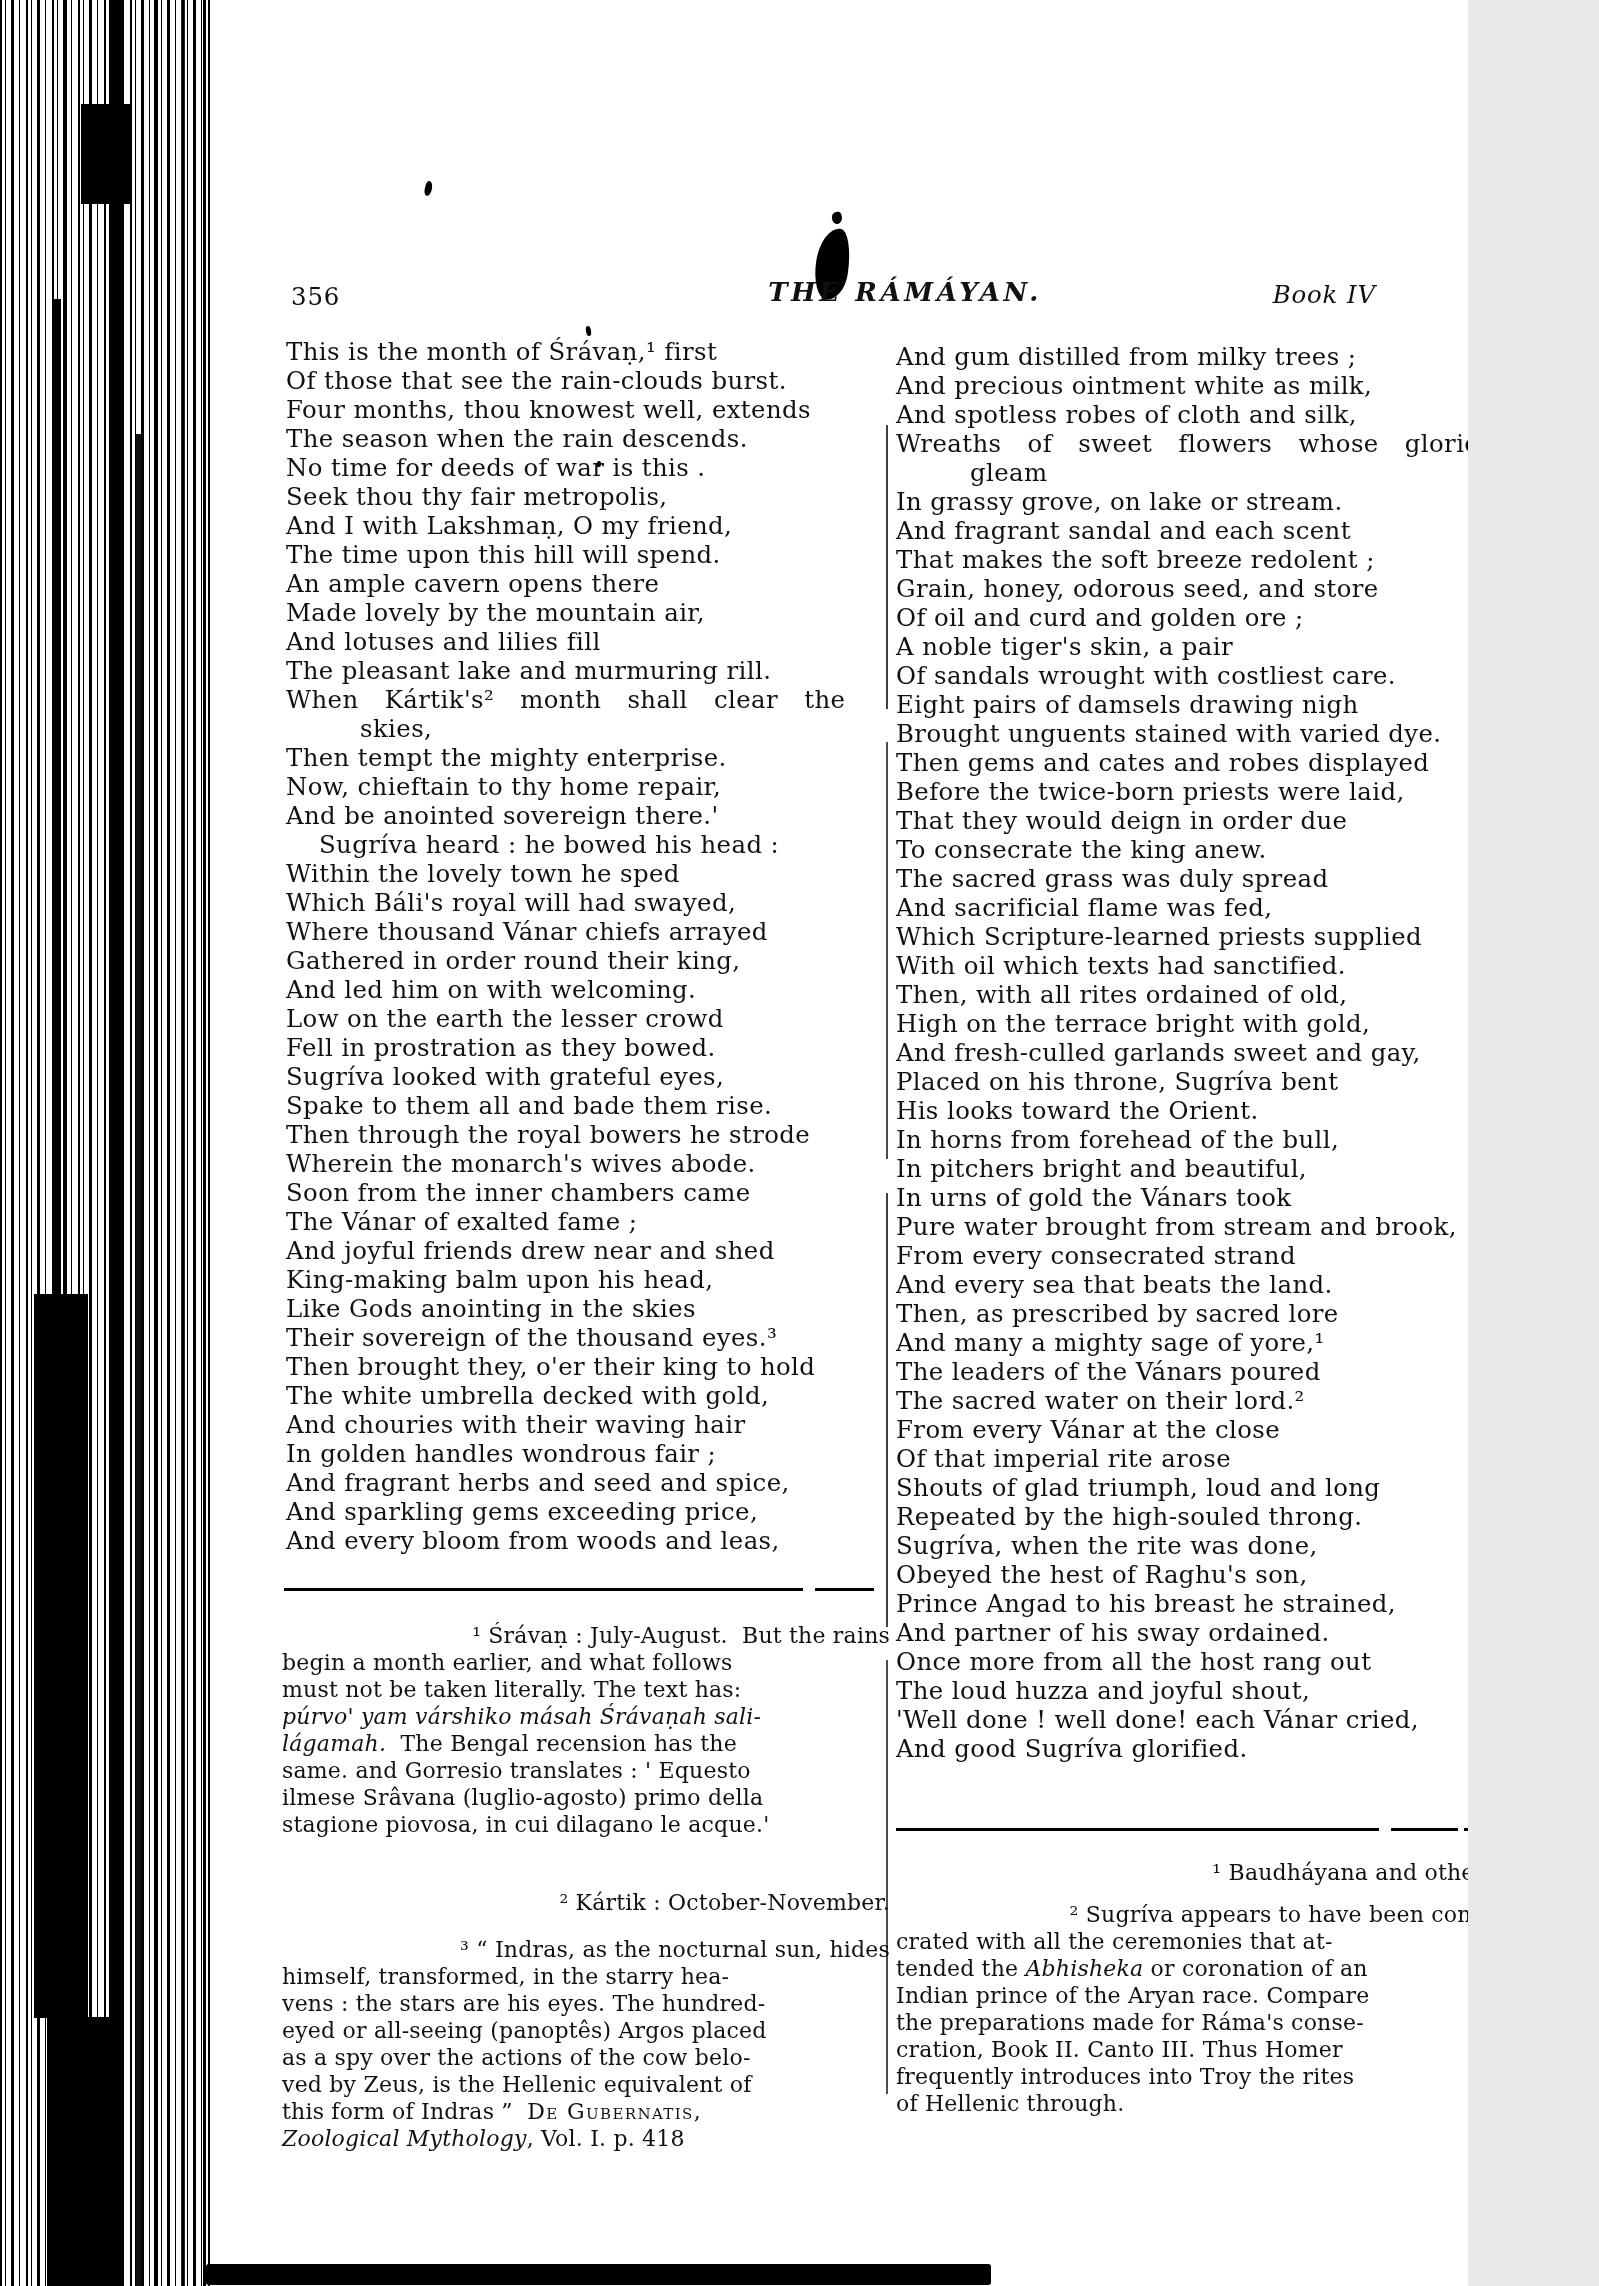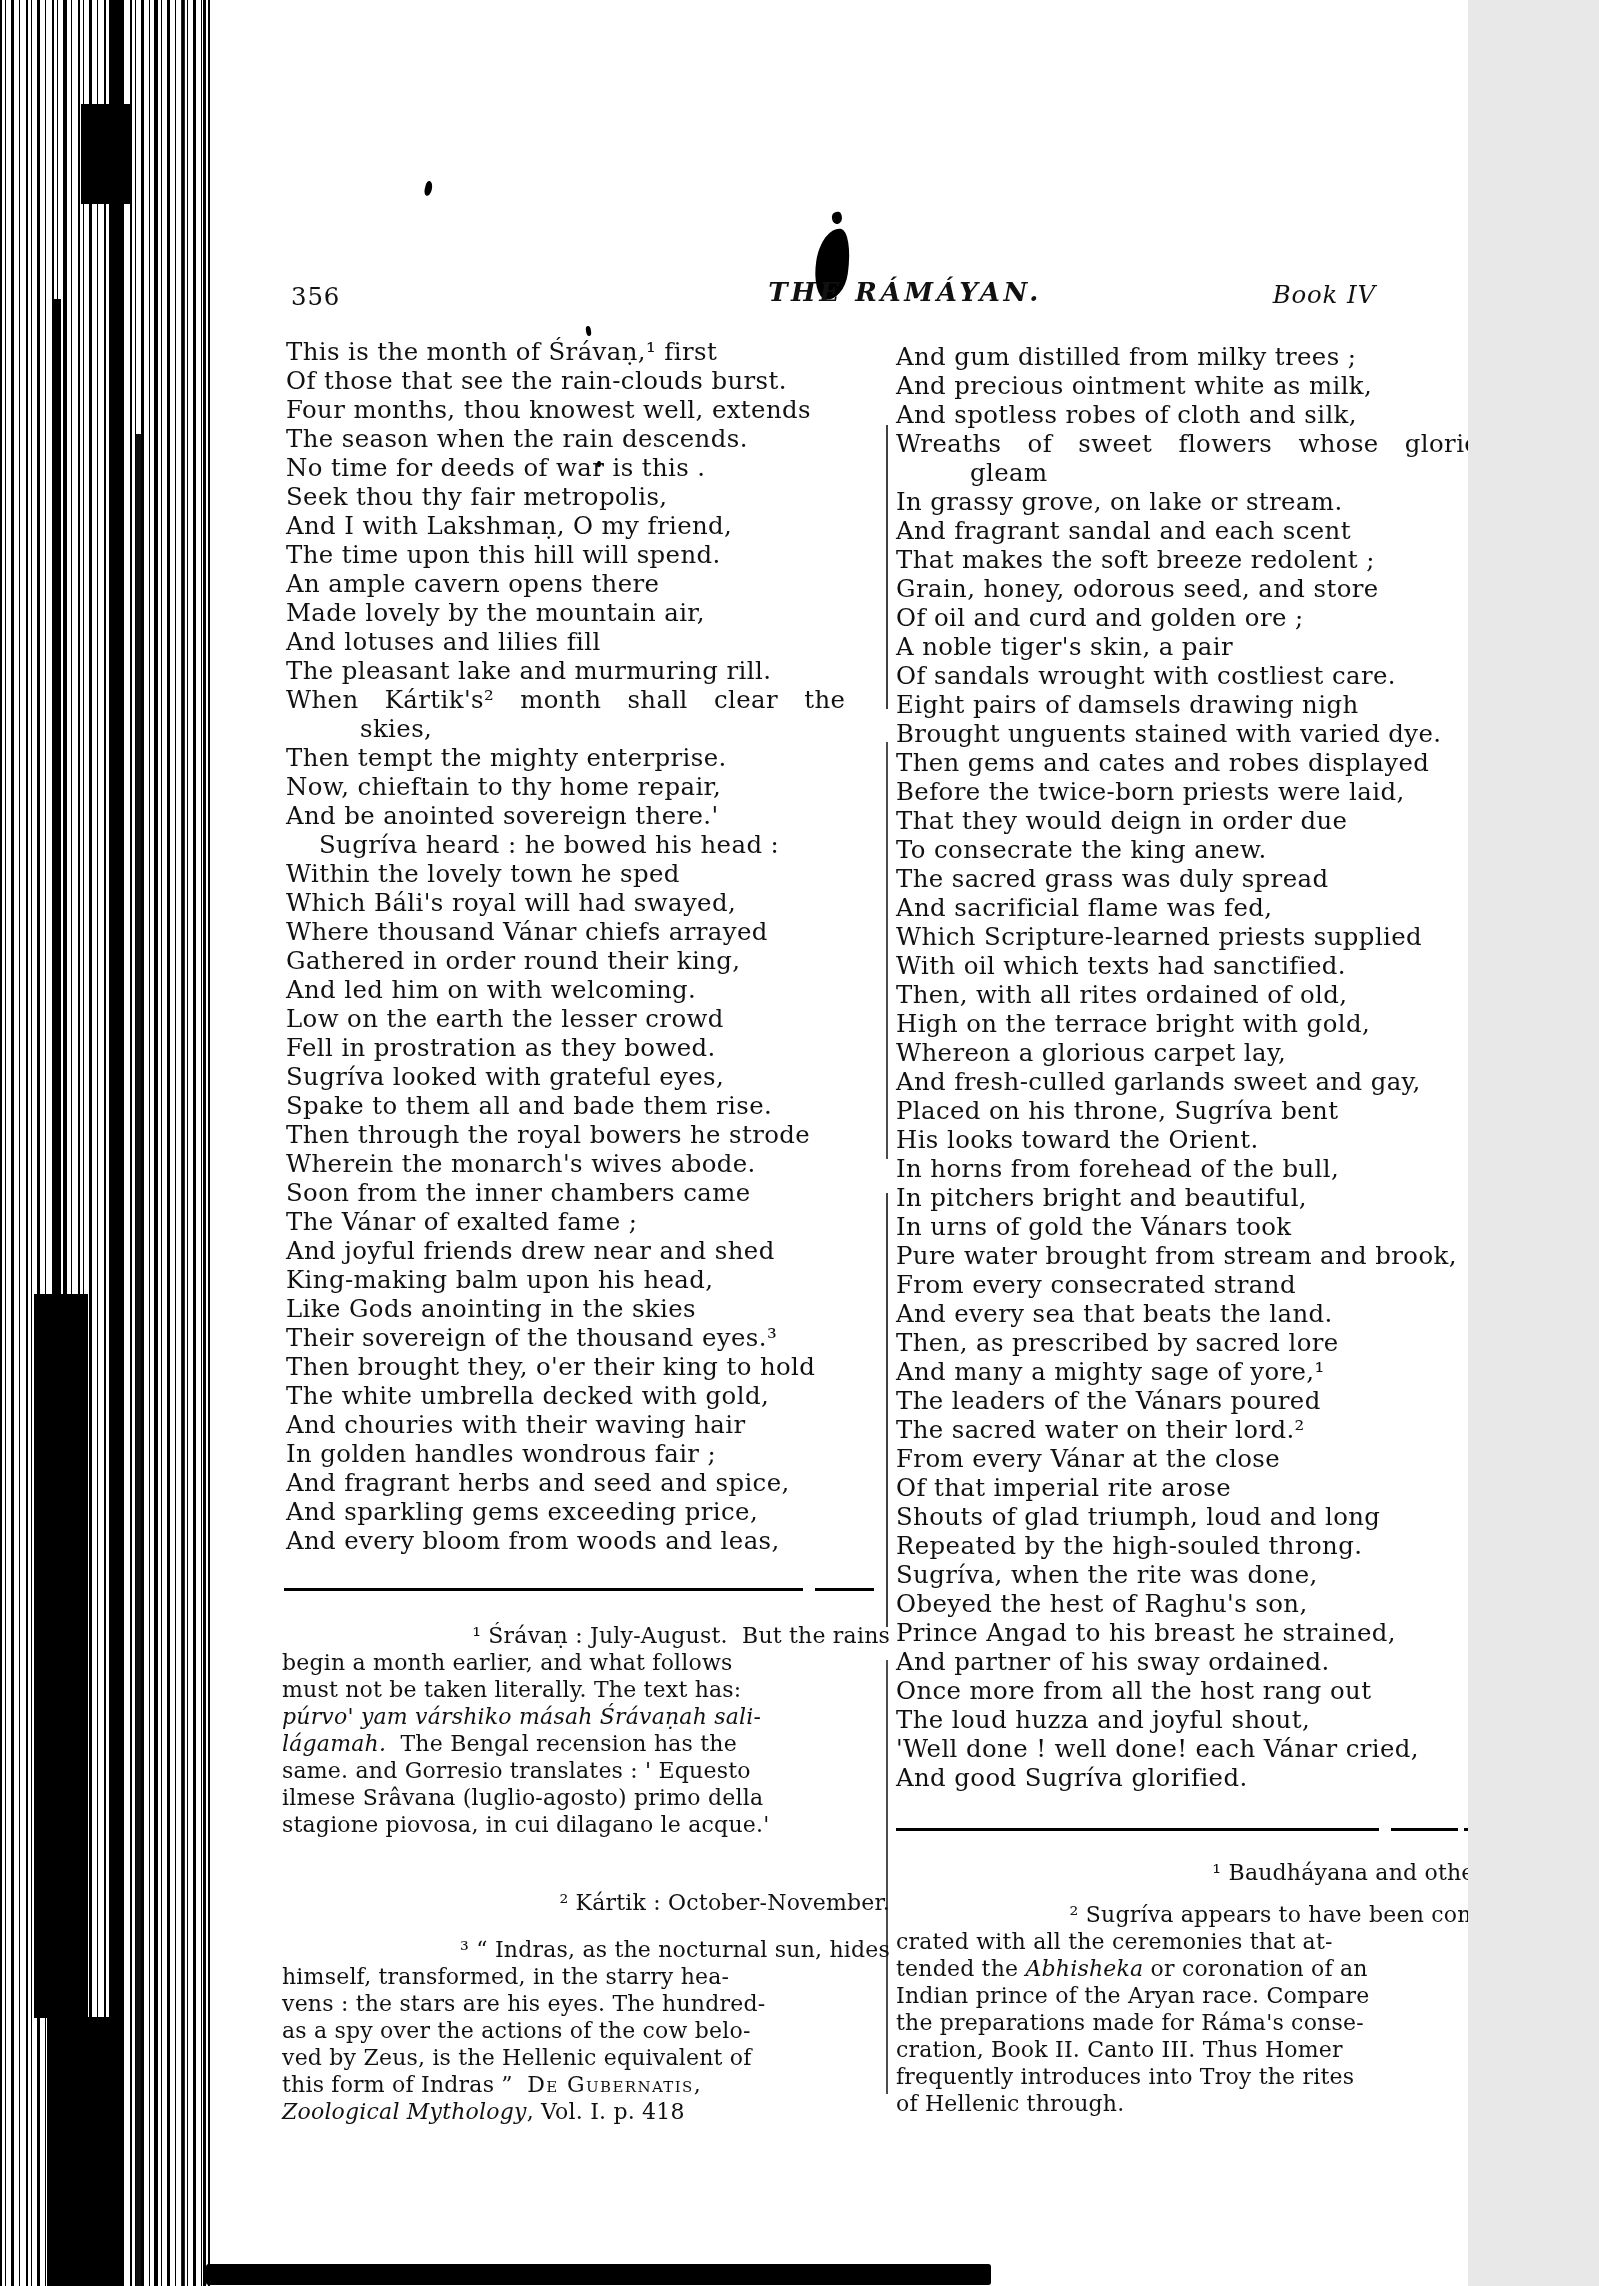--- a/index.html
+++ b/index.html
@@ -152,20 +152,21 @@
       <div class="tline"><span>ilmese Srâvana (luglio-agosto) primo della</span></div>
       <div class="tline"><span>stagione piovosa, in cui dilagano le acque.'</span></div>
     </div>
   <div class="fn fnL2">
       <div class="tline fnind"><span>² Kártik : October-November.</span></div>
     </div>
   <div class="fn fnL3">
       <div class="tline fnind"><span>³ “ Indras, as the nocturnal sun, hides</span></div>
       <div class="tline"><span>himself, transformed, in the starry hea-</span></div>
       <div class="tline"><span>vens : the stars are his eyes. The hundred-</span></div>
+      <div class="tline"><span>eyed or all-seeing (panoptês) Argos placed</span></div>
       <div class="tline"><span>as a spy over the actions of the cow belo-</span></div>
       <div class="tline"><span>ved by Zeus, is the Hellenic equivalent of</span></div>
       <div class="tline"><span>this form of Indras ”  </span><span class="sc">De Gubernatis,</span></div>
       <div class="tline"><span class="it">Zoological Mythology</span><span>, Vol. I. p. 418</span></div>
     </div>
 
   <div class="colR verse">
       <div class="tline"><span>And gum distilled from milky trees ;</span></div>
       <div class="tline"><span>And precious ointment white as milk,</span></div>
       <div class="tline"><span>And spotless robes of cloth and silk,</span></div>
@@ -183,21 +184,20 @@
       <div class="tline"><span>Then gems and cates and robes displayed</span></div>
       <div class="tline"><span>Before the twice-born priests were laid,</span></div>
       <div class="tline"><span>That they would deign in order due</span></div>
       <div class="tline"><span>To consecrate the king anew.</span></div>
       <div class="tline"><span>The sacred grass was duly spread</span></div>
       <div class="tline"><span>And sacrificial flame was fed,</span></div>
       <div class="tline"><span>Which Scripture-learned priests supplied</span></div>
       <div class="tline"><span>With oil which texts had sanctified.</span></div>
       <div class="tline"><span>Then, with all rites ordained of old,</span></div>
       <div class="tline"><span>High on the terrace bright with gold,</span></div>
-      <div class="tline"><span>Whereon a glorious carpet lay,</span></div>
       <div class="tline"><span>And fresh-culled garlands sweet and gay,</span></div>
       <div class="tline"><span>Placed on his throne, Sugríva bent</span></div>
       <div class="tline"><span>His looks toward the Orient.</span></div>
       <div class="tline"><span>In horns from forehead of the bull,</span></div>
       <div class="tline"><span>In pitchers bright and beautiful,</span></div>
       <div class="tline"><span>In urns of gold the Vánars took</span></div>
       <div class="tline"><span>Pure water brought from stream and brook,</span></div>
       <div class="tline"><span>From every consecrated strand</span></div>
       <div class="tline"><span>And every sea that beats the land.</span></div>
       <div class="tline"><span>Then, as prescribed by sacred lore</span></div>

